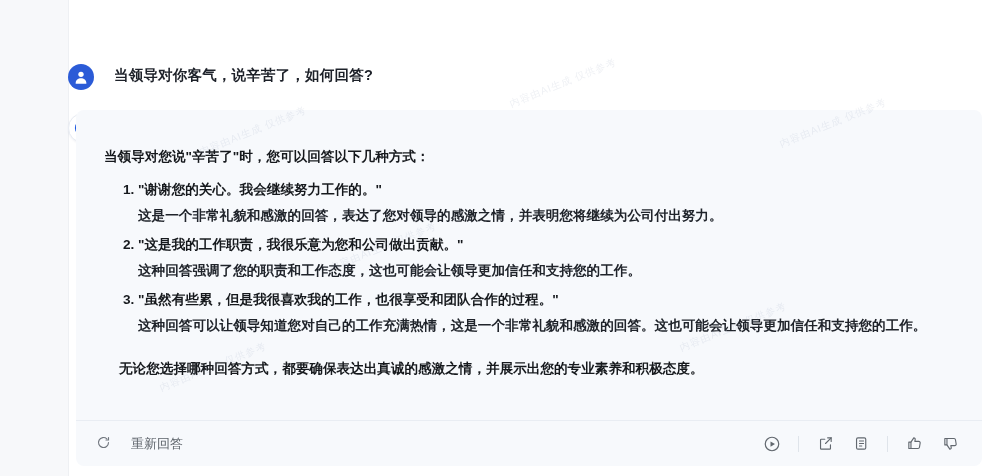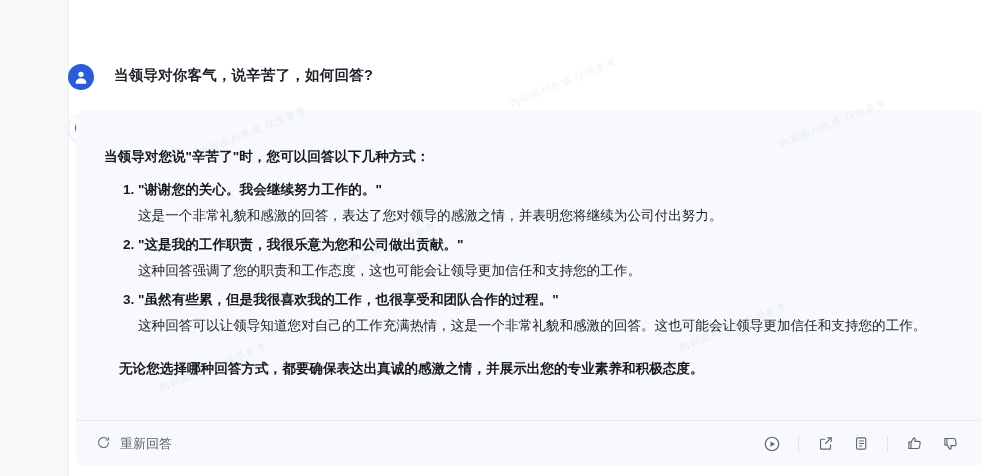--- a/index.html
+++ b/index.html
@@ -113,21 +113,21 @@
   }
   ol.answers > li::marker {
     font-weight: bold;
   }
   .ans-title {
     font-weight: bold;
     color: #16191d;
   }
   .ans-desc {
     display: block;
-    font-weight: normal;
+    font-weight: bold;
     color: #20242b;
   }
   .closing {
     margin: 16px 0 0 15px;
     font-weight: bold;
     color: #16191d;
   }
 
   
   .card-footer {
@@ -138,21 +138,21 @@
     border-top: 1px solid #e9edf3;
     display: flex;
     align-items: center;
     justify-content: space-between;
     padding: 0 22px 0 20px;
     box-sizing: border-box;
   }
   .regen {
     display: flex;
     align-items: center;
-    gap: 9px;
+    gap: 20px;
     color: #60656d;
     font-size: 13px;
     cursor: pointer;
   }
   .regen-label { color:#5c6269; }
   .footer-actions {
     display: flex;
     align-items: center;
     gap: 16px;
     color: #6a7078;

